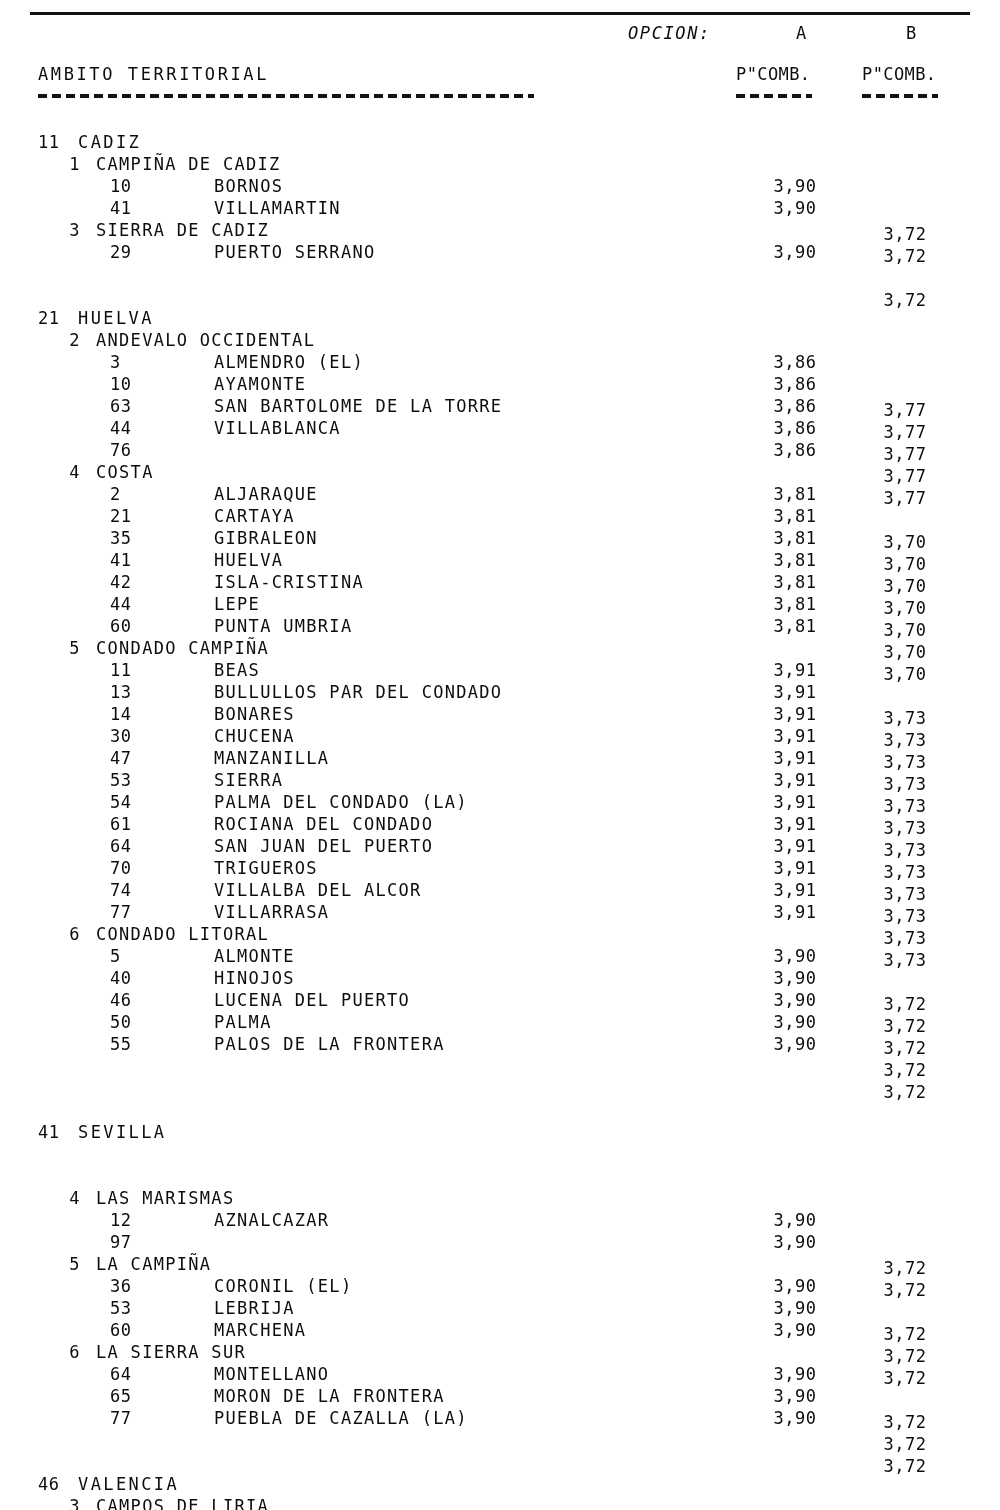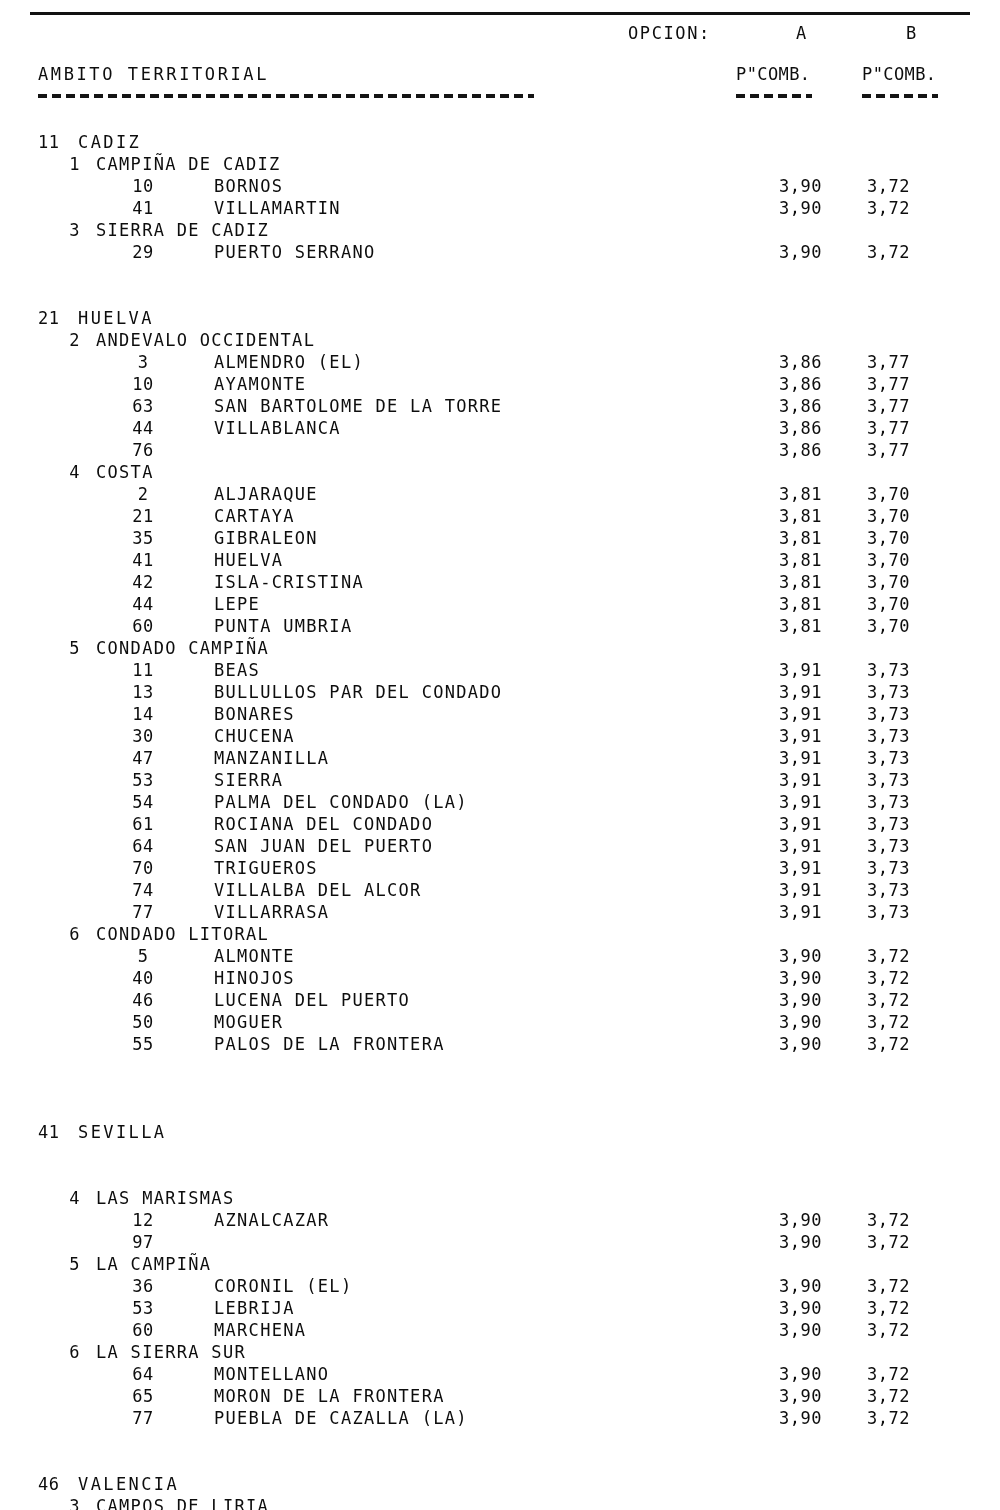--- a/index.html
+++ b/index.html
@@ -41,20 +41,21 @@
     width: 1000px;
     height: 24px;
   }
   .opcion-label {
     position: absolute;
     left: 628px;
     top: 0;
     font-size: 17px;
     letter-spacing: 1.6px;
     white-space: pre;
+    font-style: italic;
   }
   .opt-a {
     position: absolute;
     left: 780px;
     top: 0;
     width: 42px;
     text-align: center;
     font-size: 17px;
     white-space: pre;
   }
@@ -157,40 +158,41 @@
   }
   .com-name {
     left: 96px;
     letter-spacing: 1.3px;
   }
 
   
   .mun-code {
     left: 110px;
     width: 66px;
-    text-align: center;
+    text-align: left;
     letter-spacing: 0.5px;
   }
   .mun-name {
     left: 214px;
     letter-spacing: 1.3px;
   }
 
   
   .val-a {
     left: 768px;
     width: 54px;
-    text-align: right;
+    text-align: center;
     letter-spacing: 0.5px;
   }
   .val-b {
-    left: 856px;
+    left: 878px;
     width: 54px;
-    text-align: right;
+    text-align: center;
     letter-spacing: 0.5px;
+    margin-top: 48px;
   }
 </style>
 </head>
 <body>
 
 <div class="page">
 
   <div class="top-rule"></div>
 
   <div class="opcion-row">
@@ -417,21 +419,21 @@
         <span class="cell val-b">3,72</span>
       </div>
       <div class="row">
         <span class="cell mun-code">46</span>
         <span class="cell mun-name">LUCENA DEL PUERTO</span>
         <span class="cell val-a">3,90</span>
         <span class="cell val-b">3,72</span>
       </div>
       <div class="row">
         <span class="cell mun-code">50</span>
-        <span class="cell mun-name">MOGUER</span>
+        <span class="cell mun-name">PALMA</span>
         <span class="cell val-a">3,90</span>
         <span class="cell val-b">3,72</span>
       </div>
       <div class="row">
         <span class="cell mun-code">55</span>
         <span class="cell mun-name">PALOS DE LA FRONTERA</span>
         <span class="cell val-a">3,90</span>
         <span class="cell val-b">3,72</span>
       </div>
       <div class="row gap-lg"></div>

